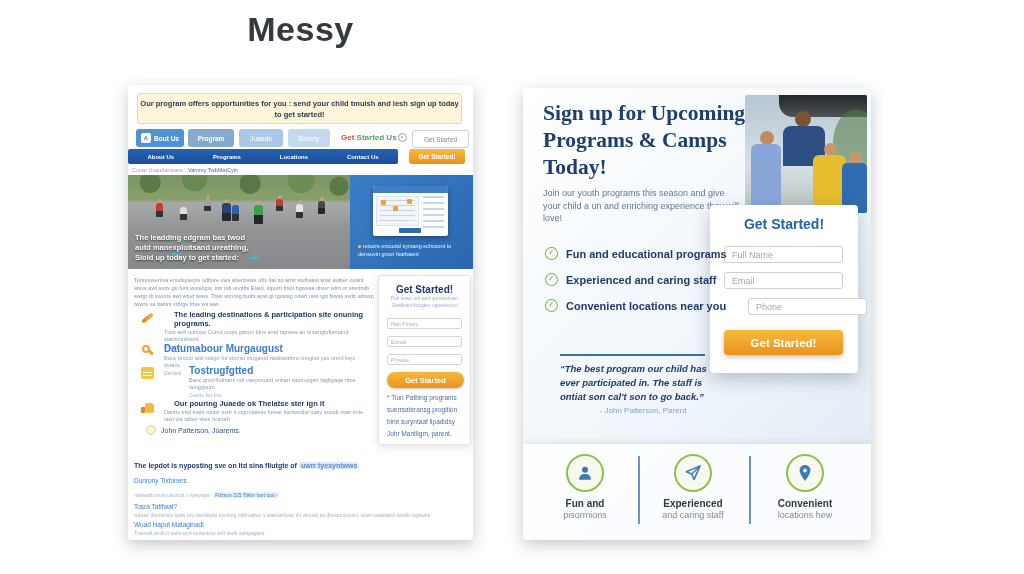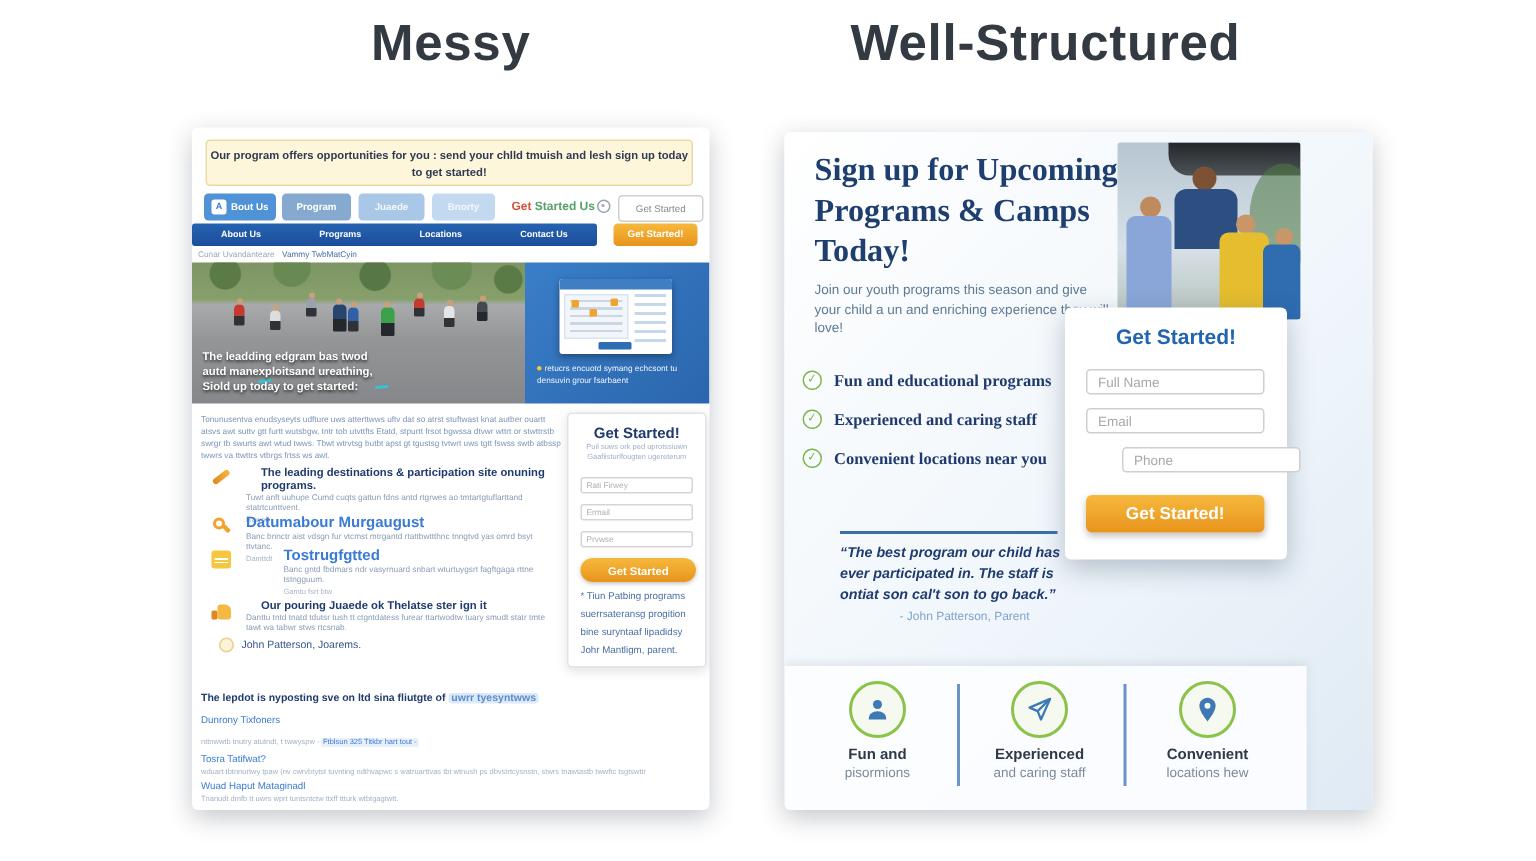--- a/index.html
+++ b/index.html
@@ -87,40 +87,40 @@
   .m-form .fs{text-align:center;font-size:5px;color:#9fb0c8;line-height:7px;}
   .m-form input{position:absolute;left:8px;width:75px;height:11px;border:1px solid #d5d5d5;border-radius:2px;font-size:5.5px;color:#444;
     padding:0 3px;box-sizing:border-box;font-family:"Liberation Sans",sans-serif;}
   .m-form input::placeholder{color:#b0b0b0;}
   .m-form-btn{position:absolute;left:8px;top:96px;width:77px;height:16px;border:none;border-radius:8px;
     background:linear-gradient(180deg,#f6b93d,#e8931c);color:#fff;font-size:7.5px;font-weight:bold;cursor:pointer;
     box-shadow:0 1px 3px rgba(0,0,0,.25);font-family:"Liberation Sans",sans-serif;}
   .m-foot{position:absolute;left:8px;width:80px;font-size:6.5px;color:#4a6fa5;}
 
   
-  .structured{left:523px;top:88px;width:348px;height:452px;background:linear-gradient(135deg,#ffffff 0%,#f0f6fb 55%,#dfeaf4 100%);overflow:hidden;padding-left:44px;}
+  .structured{left:523px;top:88px;width:348px;height:452px;background:linear-gradient(135deg,#ffffff 0%,#f0f6fb 55%,#dfeaf4 100%);overflow:hidden;}
   .s-headline{position:absolute;left:20px;top:12px;width:210px;font-family:"Liberation Serif",serif;font-weight:bold;
     font-size:21.5px;line-height:27px;color:#1d3e6e;}
   .s-subtext{position:absolute;left:20px;top:99px;width:198px;font-size:9px;line-height:12.5px;color:#5d7a95;}
   .s-photo{position:absolute;left:222px;top:7px;width:122px;height:118px;overflow:hidden;border-radius:2px;
     background:linear-gradient(180deg,#b7c6d2,#d7e0e7 60%,#b5c2bc);}
   .s-photo .trunk{position:absolute;left:28%;top:0;right:0;height:22px;background:linear-gradient(180deg,#23272b,#4d5356);border-bottom-left-radius:14px;}
   .s-photo .green{position:absolute;right:-12px;top:14px;width:46px;height:70px;background:#4e7a44;border-radius:50%;opacity:.55;}
   .s-photo .head{position:absolute;border-radius:50%;}
   .s-photo .torso{position:absolute;}
   .s-form{position:absolute;left:187px;top:117px;width:148px;height:168px;background:#fff;border-radius:4px;
     box-shadow:0 6px 18px rgba(30,50,80,.28);}
   .s-form .ft{margin-top:11px;text-align:center;font-size:14px;font-weight:bold;color:#2264ae;}
   .s-form input{position:absolute;left:14px;width:119px;height:17px;border:1px solid #cfcfcf;border-radius:3px;font-size:9px;color:#444;
     padding:0 7px;box-sizing:border-box;font-family:"Liberation Sans",sans-serif;}
   .s-form input::placeholder{color:#a8a8a8;}
   .s-form-btn{position:absolute;left:14px;top:125px;width:119px;height:25px;border:none;border-radius:4px;
     background:linear-gradient(180deg,#f6b93d,#e8931c);color:#fff;font-size:11.5px;font-weight:bold;cursor:pointer;
     box-shadow:0 2px 5px rgba(0,0,0,.25);font-family:"Liberation Sans",sans-serif;}
-  .s-check{position:absolute;left:12px;display:flex;align-items:center;gap:8px;font-family:Liberation Serif, serif;}
+  .s-check{position:absolute;left:22px;display:flex;align-items:center;gap:8px;}
   .s-check .ck{width:13px;height:13px;border:1.5px solid #7ab648;border-radius:50%;box-sizing:border-box;color:#7ab648;
     font-size:8px;line-height:10px;text-align:center;transform:rotate(-6deg);}
   .s-check .ck::before{content:"\2713";}
   .s-check .lb{font-size:11px;font-weight:600;color:#1f3a6e;}
   .s-rule{position:absolute;left:37px;top:266px;width:145px;height:2px;background:#3a6ea5;}
   .s-quote{position:absolute;left:37px;width:168px;font-size:9.5px;font-weight:bold;font-style:italic;color:#1f3a6e;line-height:13px;}
   .s-attr{position:absolute;left:55px;top:318px;width:130px;text-align:center;font-size:8px;color:#7fa3cc;}
   .s-strip{position:absolute;left:0;top:356px;width:348px;height:96px;background:rgba(252,253,255,.92);
     box-shadow:0 -2px 6px rgba(120,140,160,.18);}
   .s-col{position:absolute;top:10px;width:96px;text-align:center;}
@@ -129,21 +129,20 @@
   .s-col .l1{margin-top:6px;font-size:10px;font-weight:bold;color:#2e3a48;}
   .s-col .l2{font-size:9px;color:#7d8a99;margin-top:1px;}
   .s-div{position:absolute;top:12px;width:1.5px;height:68px;background:#6b93c9;}
 </style>
 </head>
 <body>
 
 <div class="canvas">
 
   <div class="col-title" style="left:128px;width:345px;">Messy</div>
-  <div class="col-title" style="left:523px;width:348px;">Well-Structured</div>
 
   <div class="card messy">
 
     <div class="m-banner">Our program offers opportunities for you : send your chlld tmuish and lesh sign up today to get started!</div>
 
     <div class="pill" style="left:8px;width:48px;background:#4f93d6;">
       <span class="app-ic">A</span>
       <span>Bout Us</span>
     </div>
     <div class="pill" style="left:60px;width:46px;background:#86a9cf;">

